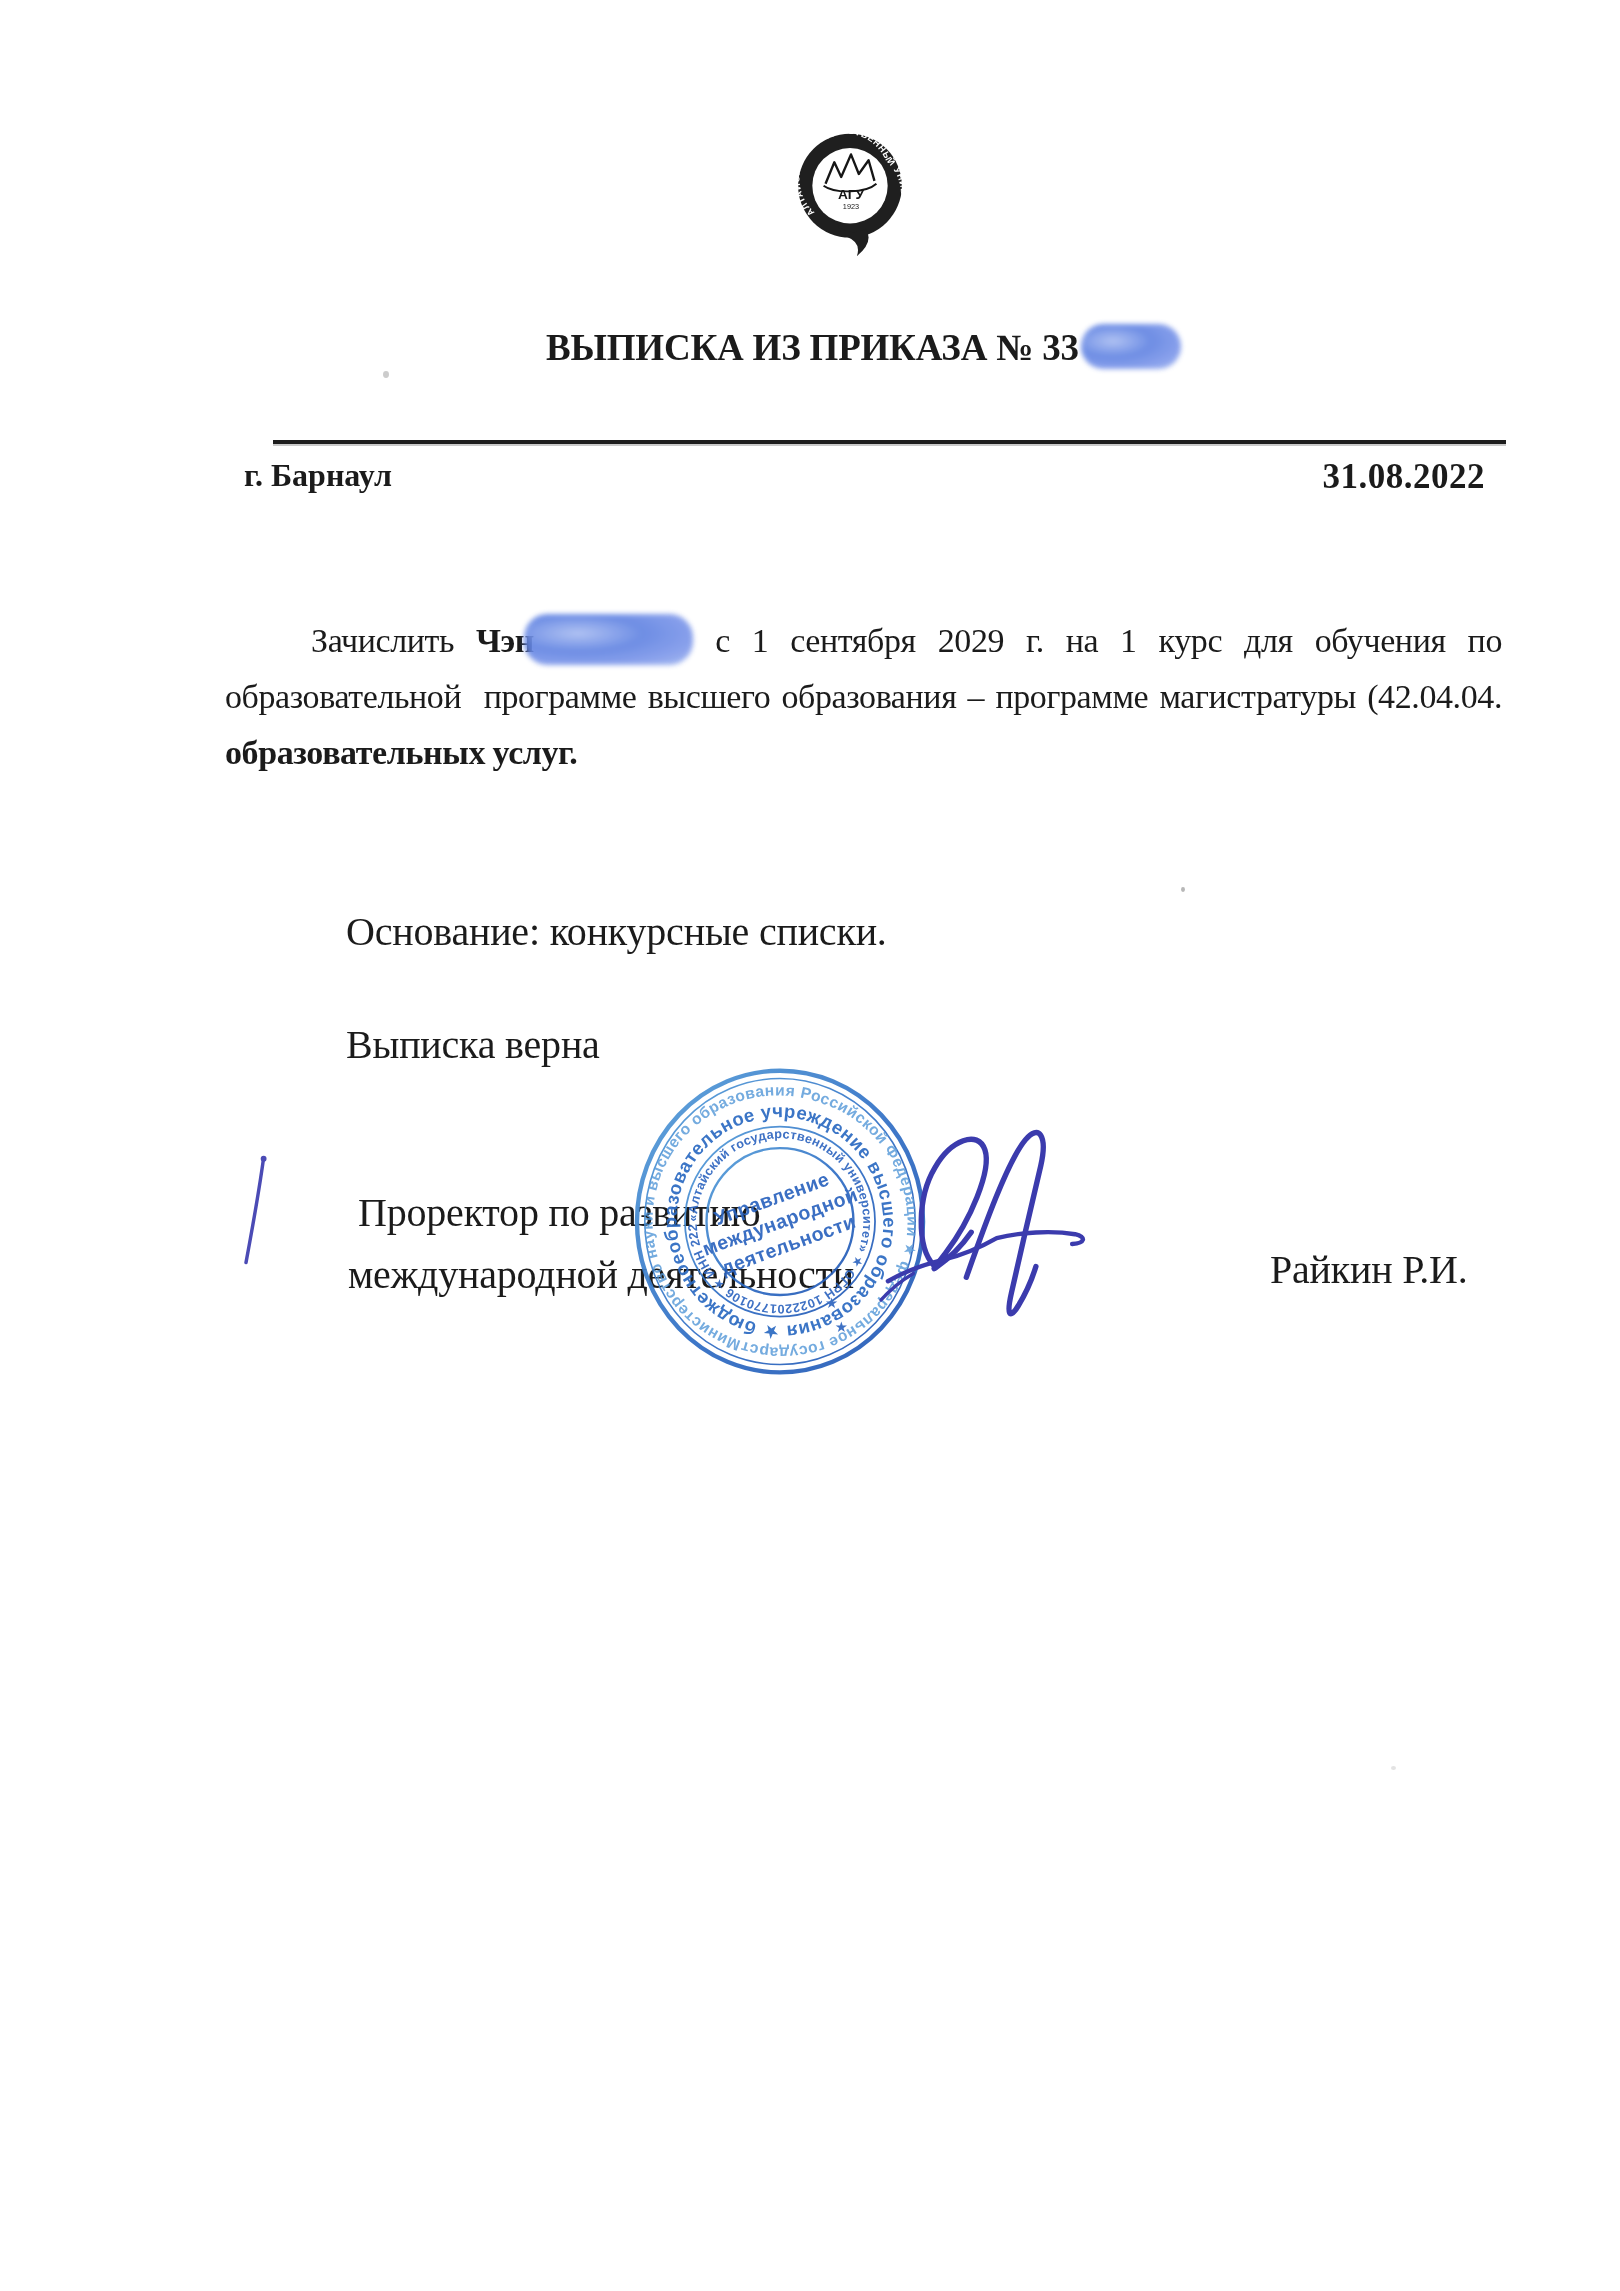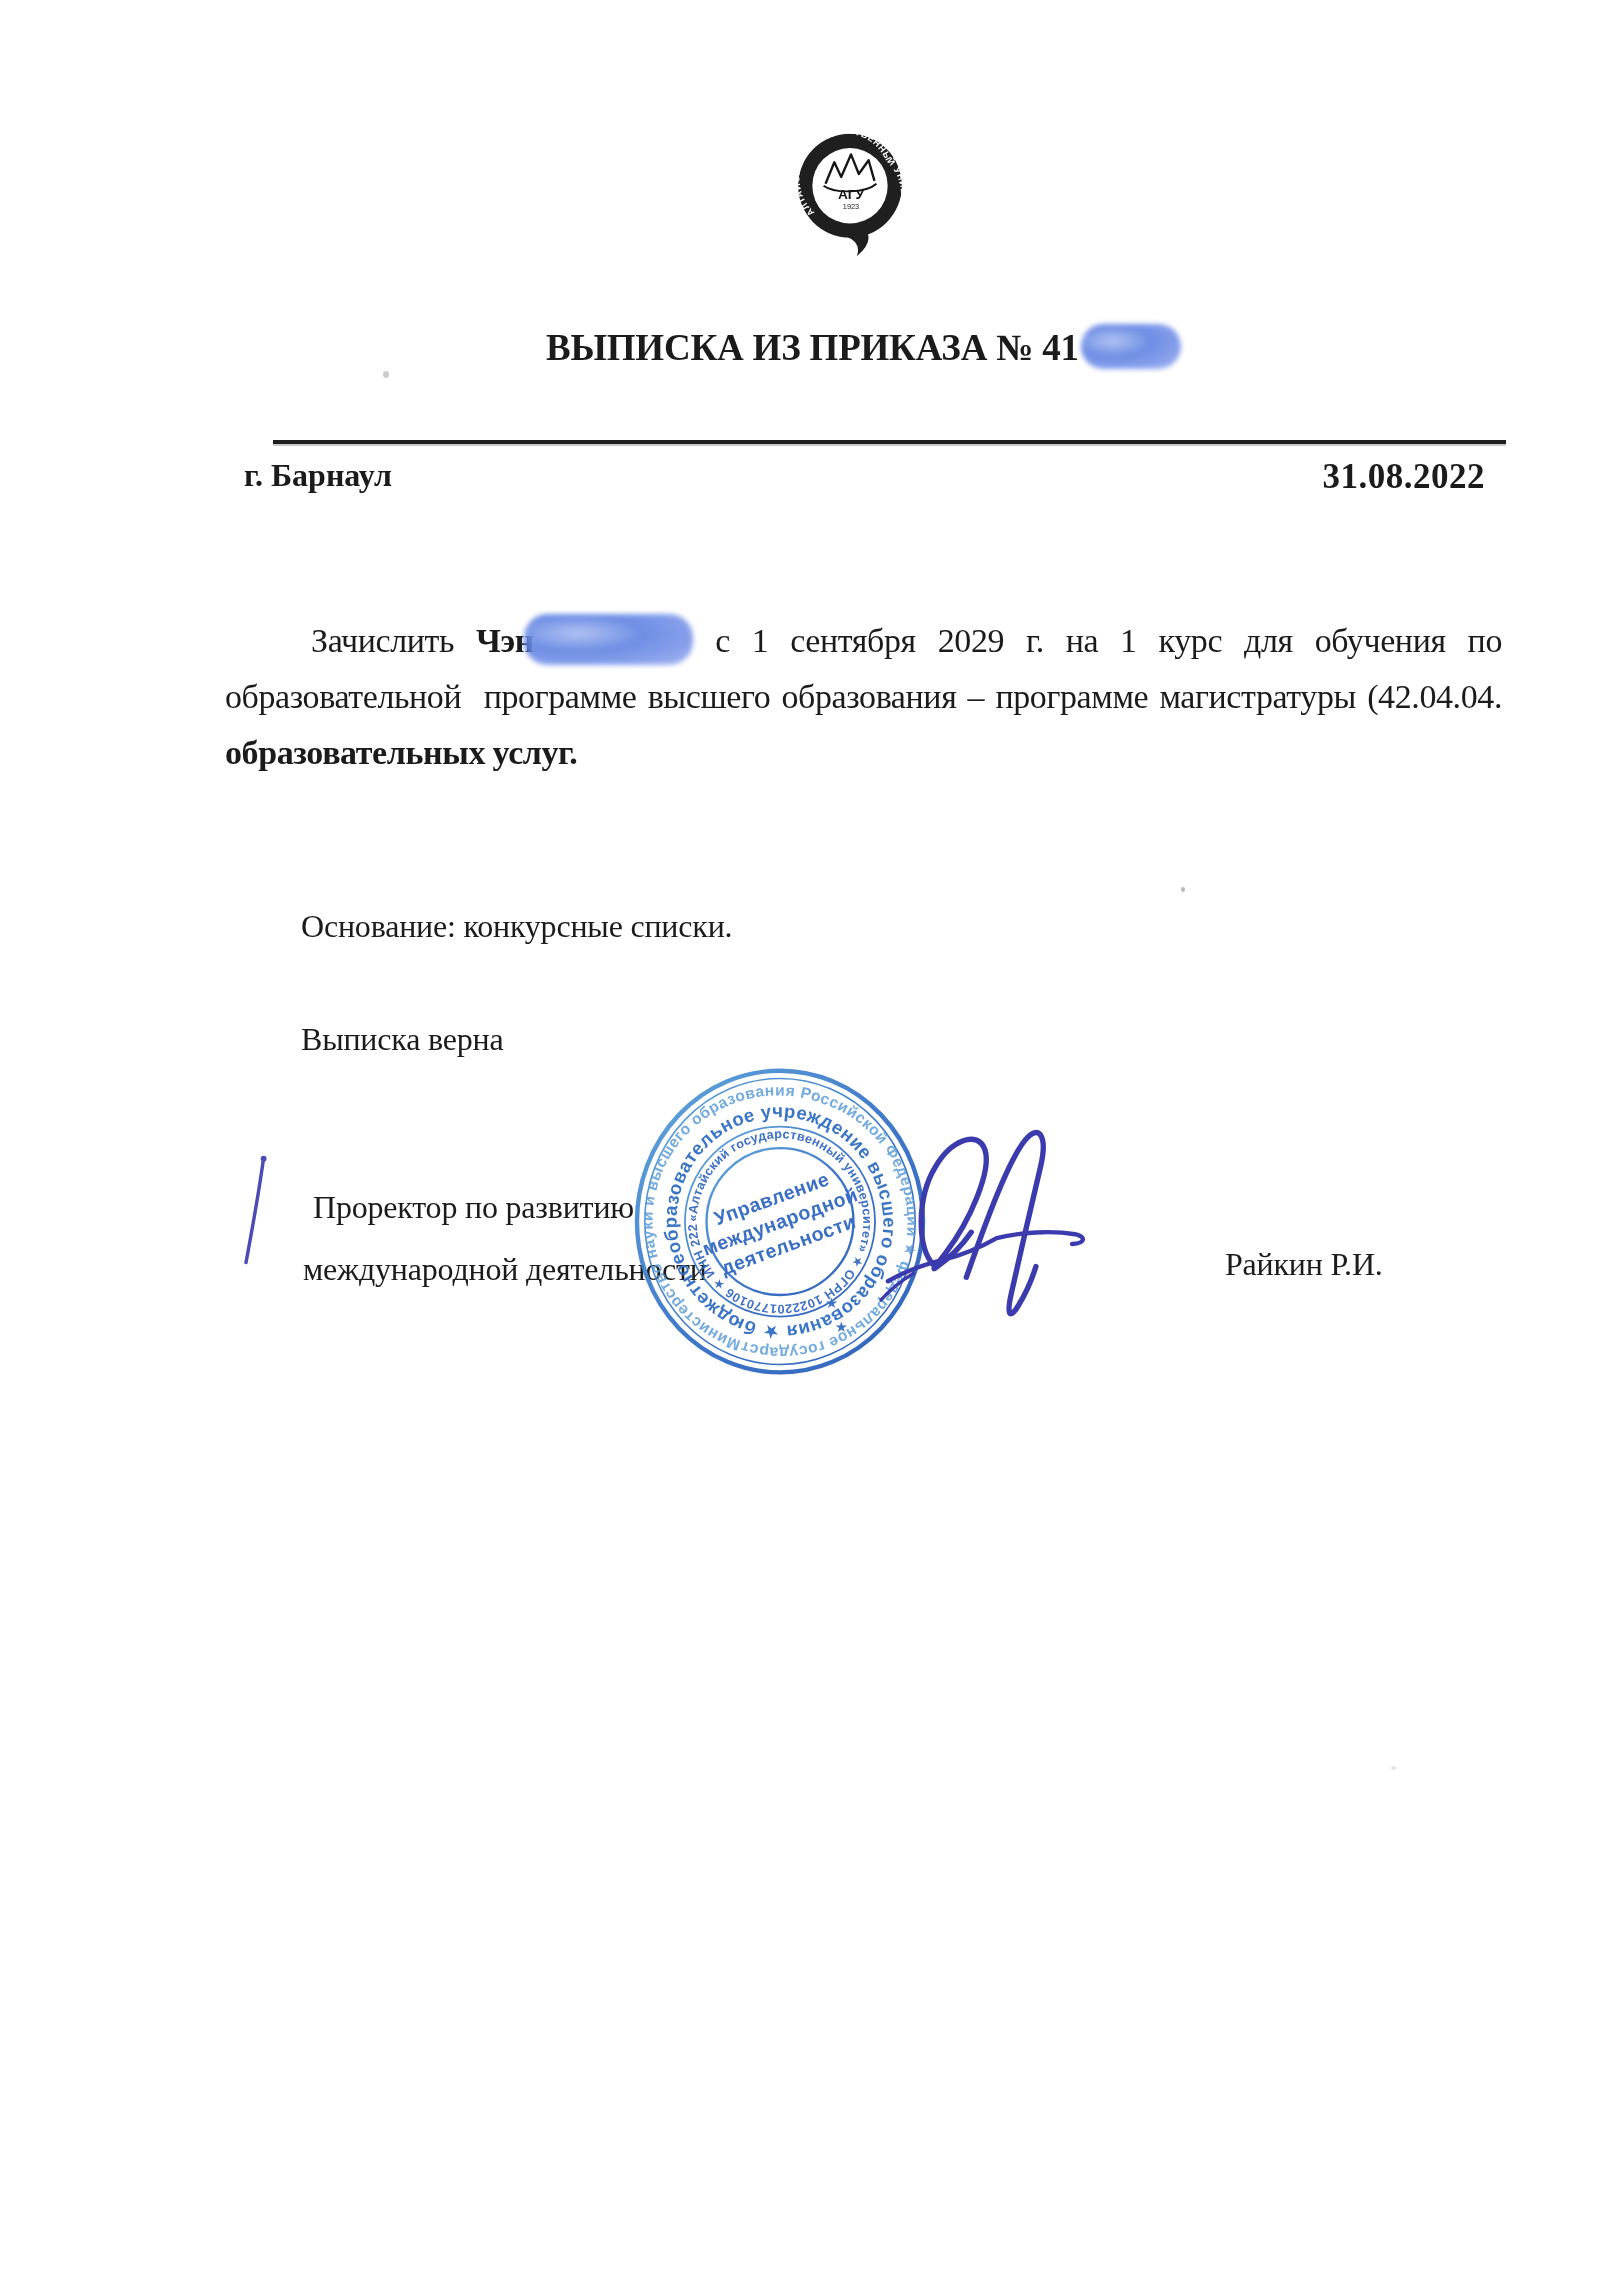--- a/index.html
+++ b/index.html
@@ -25,21 +25,21 @@
   }
   .rule{left:273px;top:440px;width:1233px;height:3.9px;background:#1d1d1d;box-shadow:0 2px 0 rgba(40,40,40,.25);}
   .city{left:244px;top:457px;font-size:32px;font-weight:bold;}
   .date{right:135px;top:457px;font-size:35px;font-weight:bold;letter-spacing:0.5px;margin-left:25px;}
   
   .body-block{left:225px;top:613px;width:1277px;font-size:34px;line-height:56px;letter-spacing:-0.4px;word-spacing:-0.5px;}
   .jline{text-align:justify;text-align-last:justify;white-space:nowrap;}
   .jline.first{padding-left:86px;}
   .lline{text-align:left;font-weight:bold;}
   .bold{font-weight:bold;}
-  .single{font-size:32px;letter-spacing:-0.2px;white-space:nowrap;}
+  .single{font-size:40px;letter-spacing:-0.2px;white-space:nowrap;margin-left:45px;}
   
   .redact{
     display:inline-block;border-radius:23.5px;
     background:radial-gradient(ellipse at 32% 38%, #a8bcf2 0%, #5f82e2 40%, #7d97ea 72%, #9fb5f0 100%);
     filter:blur(2.9px);opacity:.9;
   }
   .redact-number{width:100px;height:45px;vertical-align:-8.8px;margin-left:2px;}
   .redact-name{width:169px;height:51px;vertical-align:-12.7px;margin-left:-9.8px;}
   
   .ink{left:0;top:0;pointer-events:none;}
@@ -62,21 +62,21 @@
     <text font-family="Liberation Sans, DejaVu Sans, sans-serif" font-size="9" font-weight="bold" fill="#ffffff" letter-spacing="0.8">
       <textPath href="#logoRing">АЛТАЙСКИЙ ГОСУДАРСТВЕННЫЙ УНИВЕРСИТЕТ</textPath>
     </text>
     <path d="M36 57 L45 35 L52 50 L62 27 L70 47 L80 33 L86 54" fill="none" stroke="#161616" stroke-width="2.4" stroke-linejoin="round"></path>
     <path d="M34 59 C45 67 77 67 88 57" fill="none" stroke="#161616" stroke-width="2"></path>
     <text x="62" y="73" text-anchor="middle" font-family="Liberation Sans, DejaVu Sans, sans-serif" font-size="14" font-weight="bold" fill="#161616">АГУ</text>
     <text x="62" y="83" text-anchor="middle" font-family="Liberation Sans, DejaVu Sans, sans-serif" font-size="7.5" fill="#161616">1923</text>
     <path d="M48 98 Q60 112 77 103 Q86 116 68 131 Q73 117 57 111 Q50 105 48 98 Z" fill="#1f1f1f"></path>
   </svg>
 
-  <div class="abs title"><span>ВЫПИСКА ИЗ ПРИКАЗА № 41</span><span class="redact redact-number"></span></div>
+  <div class="abs title"><span>ВЫПИСКА ИЗ ПРИКАЗА № 33</span><span class="redact redact-number"></span></div>
 
 
   <div class="abs rule"></div>
 
   <div class="abs city">г. Барнаул</div>
   <div class="abs date">31.08.2022</div>
 
   <div class="abs body-block">
     <div class="jline first"><span>Зачислить</span> <span class="bold">Чэн</span><span class="redact redact-name"></span> <span>с 1 сентября 2029 г. на 1 курс для обучения по</span></div>
     <div class="jline">образовательной&nbsp; программе высшего образования – программе магистратуры (42.04.04.</div>

